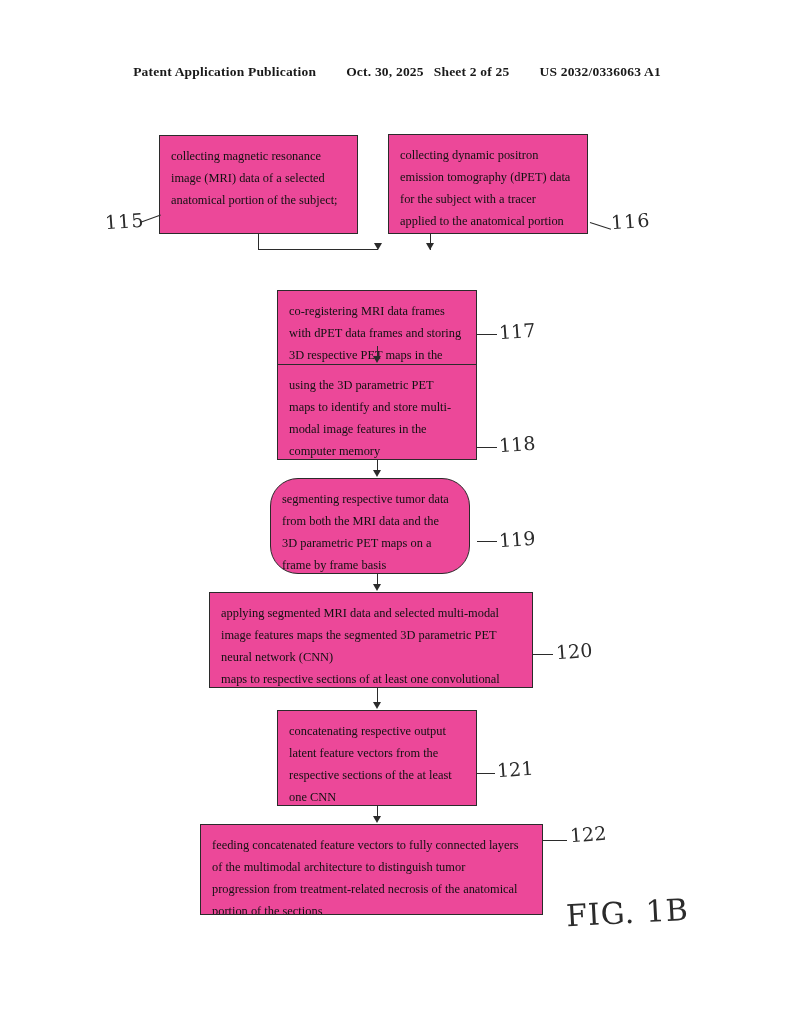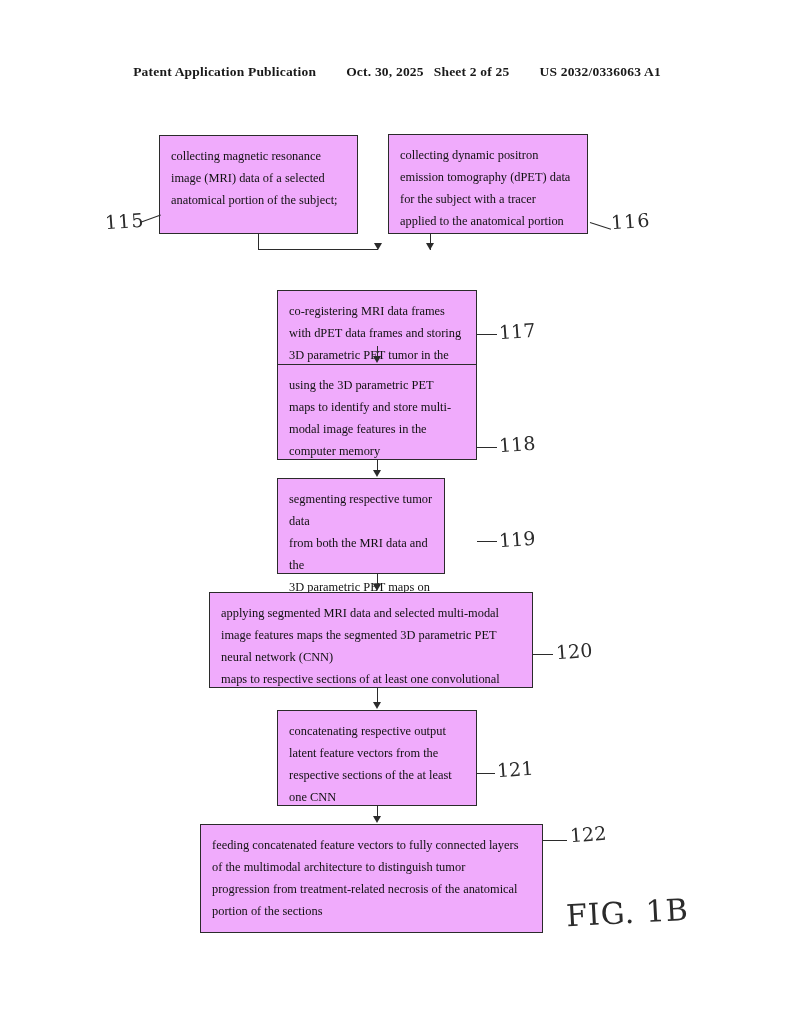--- a/index.html
+++ b/index.html
@@ -31,21 +31,21 @@
   }
   .pub-header .seg { display: inline-block; vertical-align: baseline; }
   .pub-header .gap-lg { display: inline-block; width: 30px; }
   .pub-header .gap-sm { display: inline-block; width: 10px; }
 
   
   .flowbox {
     position: absolute;
     box-sizing: border-box;
     border: 1px solid #2b2b2b;
-    background: #f0abfc;
+    background: #ec4899;
     font-size: 12.4px;
     line-height: 1.78;
     padding: 9px 11px 6px 11px;
     color: #111;
   }
   .flowbox p {
     margin: 0;
   }
 
   
@@ -119,36 +119,36 @@
   <p>emission tomography (dPET) data</p>
   <p>for the subject with a tracer</p>
   <p>applied to the anatomical portion</p>
 </div>
 <div class="leader diag" style="left:590px; top:222px; width:22px; transform: rotate(18deg);"></div>
 <div class="refnum" style="left:611px; top:210px;">116</div>
 
 <div class="flowbox" style="left:277px; top:250px; width:200px; height:96px;margin-top:40px;">
   <p>co-registering MRI data frames</p>
   <p>with dPET data frames and storing</p>
-  <p>3D parametric PET tumor in the</p>
+  <p>3D respective PET maps in the</p>
   <p>computer memory</p>
 </div>
 <div class="leader" style="left:477px; top:334px; width:20px;"></div>
 <div class="refnum tight" style="left:499px; top:320px;">117</div>
 
 <div class="flowbox" style="left:277px; top:364px; width:200px; height:96px;">
   <p>using the 3D parametric PET</p>
   <p>maps to identify and store multi-</p>
   <p>modal image features in the</p>
   <p>computer memory</p>
 </div>
 <div class="leader" style="left:477px; top:447px; width:20px;"></div>
 <div class="refnum tight" style="left:499px; top:433px;">118</div>
 
-<div class="flowbox" style="left:277px; top:478px; width:168px; height:96px;">
+<div class="flowbox" style="left:270px; top:478px; width:200px; height:96px;border-radius:28px;">
   <p>segmenting respective tumor data</p>
   <p>from both the MRI data and the</p>
   <p>3D parametric PET maps on a</p>
   <p>frame by frame basis</p>
 </div>
 <div class="leader" style="left:477px; top:541px; width:20px;"></div>
 <div class="refnum tight" style="left:499px; top:528px;">119</div>
 
 <div class="flowbox" style="left:209px; top:592px; width:324px; height:96px;">
   <p>applying segmented MRI data and selected multi-modal</p>
@@ -161,21 +161,21 @@
 
 <div class="flowbox" style="left:277px; top:710px; width:200px; height:96px;">
   <p>concatenating respective output</p>
   <p>latent feature vectors from the</p>
   <p>respective sections of the at least</p>
   <p>one CNN</p>
 </div>
 <div class="leader" style="left:477px; top:773px; width:18px;"></div>
 <div class="refnum tight" style="left:497px; top:758px;">121</div>
 
-<div class="flowbox" style="left:200px; top:824px; width:343px; height:109px; overflow:hidden;">
+<div class="flowbox" style="left:200px; top:824px; width:343px; height:91px; overflow:hidden;">
   <p>feeding concatenated feature vectors to fully connected layers</p>
   <p>of the multimodal architecture to distinguish tumor</p>
   <p>progression from treatment-related necrosis of the anatomical</p>
   <p>portion of the sections</p>
 </div>
 <div class="leader" style="left:543px; top:840px; width:24px;"></div>
 <div class="refnum tight" style="left:570px; top:823px;">122</div>
 
 <div class="connector" style="left:258px; top:234px; height:16px;"></div>
 <div class="hline" style="left:258px; top:249px; width:120px;"></div>

